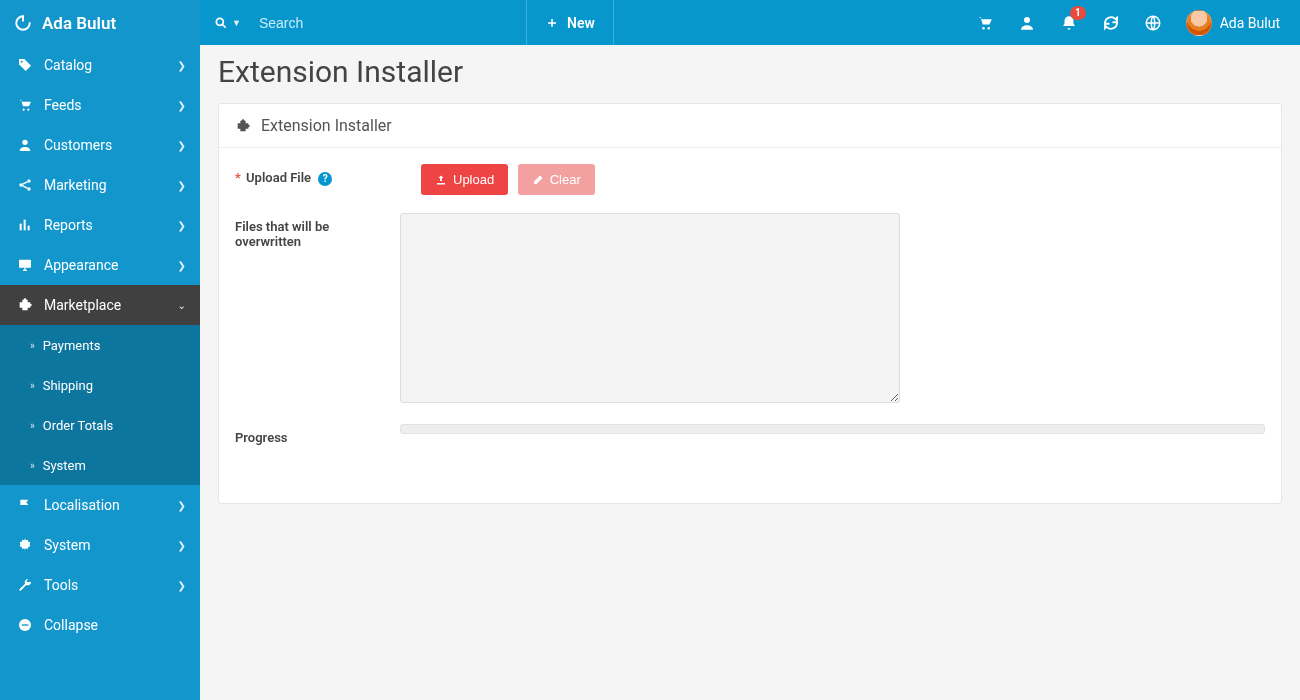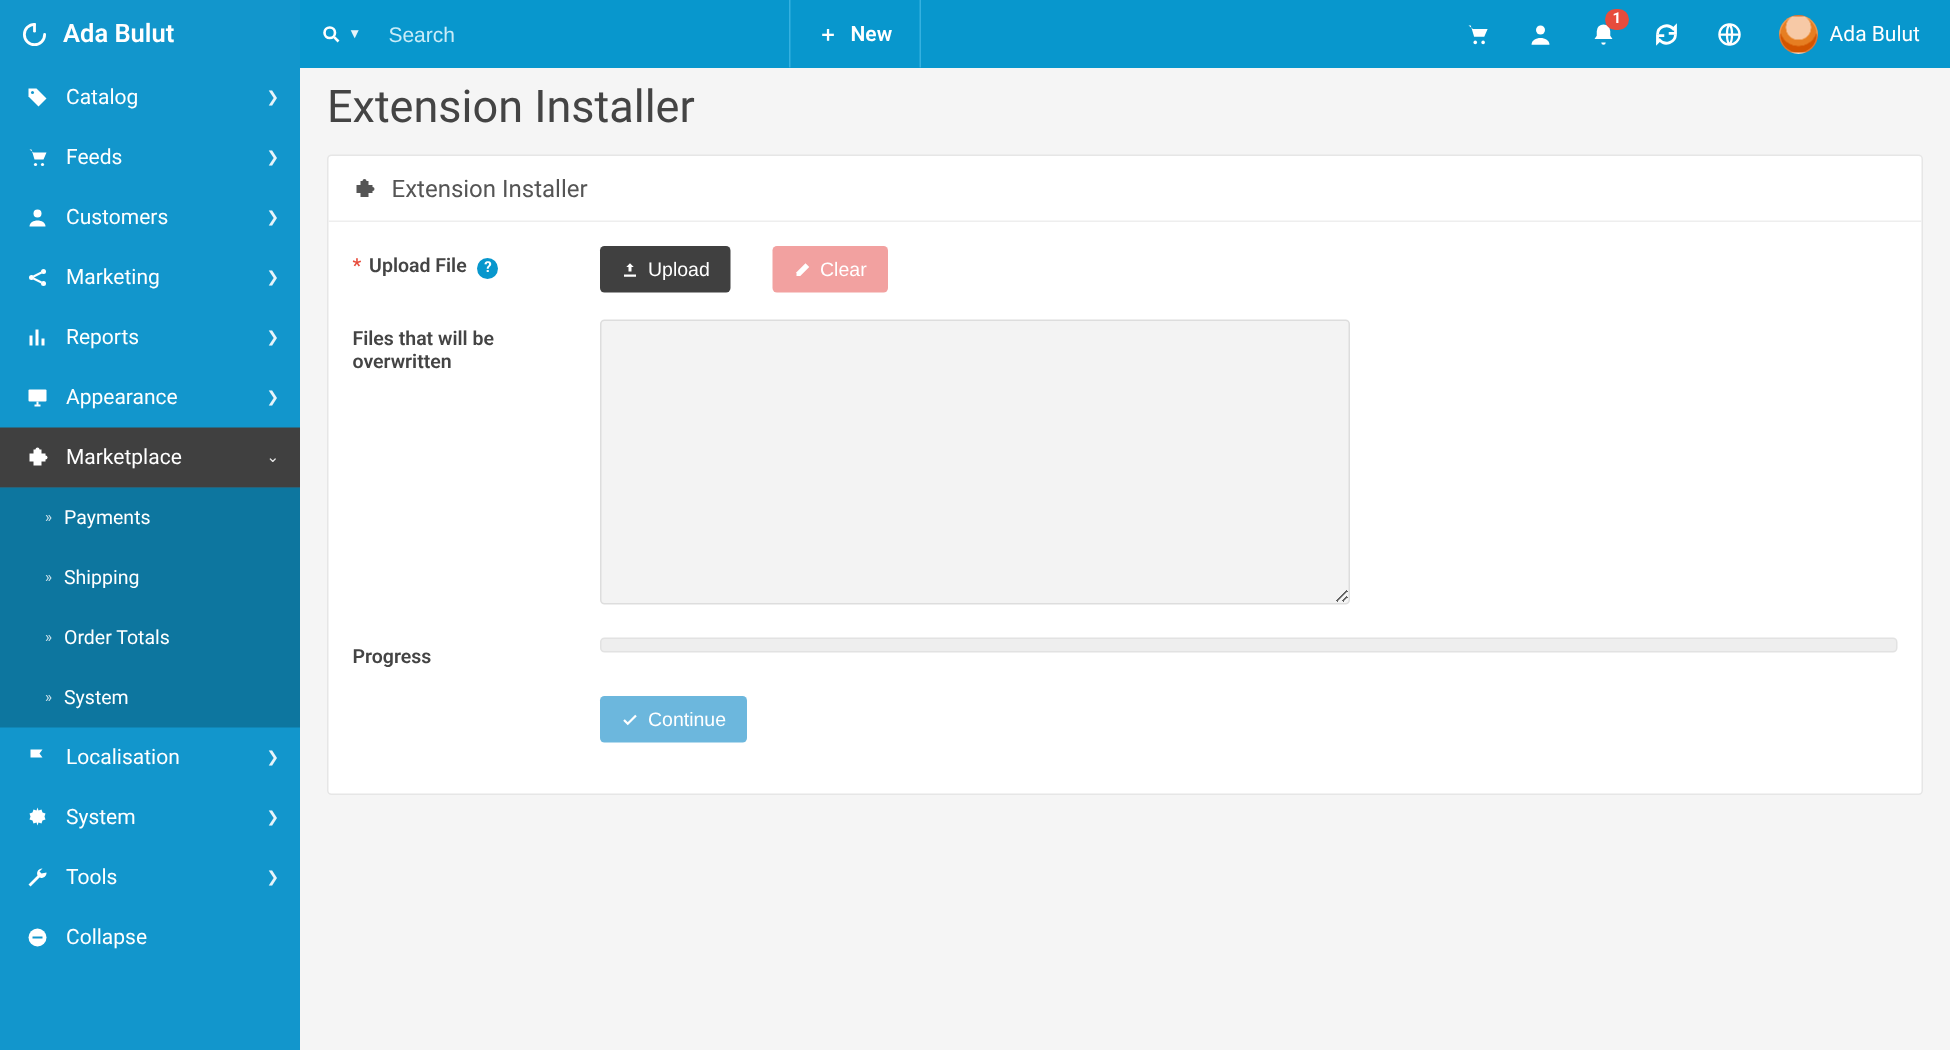--- a/index.html
+++ b/index.html
@@ -150,24 +150,24 @@
   }
   .form-control { flex: 1; }
 
   .btn {
     display: inline-flex; align-items: center;
     border: none; border-radius: 3px;
     padding: 8px 14px;
     font-size: 13px; color: #fff; cursor: pointer;
   }
   .btn .btn-icon { margin-right: 6px; display: inline-flex; }
-  .btn-primary   { background: #404040; }
+  .btn-primary   { background: #ef4444; margin-left: 21px; }
   .btn-danger    { background: #f2a1a0; }
   .btn-info      { background: #6cb7dd; }
-  .btn + .btn { margin-left: 24px; }
+  .btn + .btn { margin-left: 6px; }
 
   .progress-bar {
     height: 10px;
     background: #eee;
     border: 1px solid #e2e2e2;
     border-radius: 3px;
   }
   textarea.overwrite {
     width: 500px; height: 190px;
     resize: both;
@@ -442,27 +442,17 @@
         <div class="form-label">
           <span>Progress</span>
         </div>
         <div class="form-control">
           <div class="progress-bar"></div>
         </div>
       </div>
 
       <div class="form-row">
         <div class="form-label"></div>
-        <div class="form-control">
-          <button class="btn btn-info">
-            <span class="btn-icon">
-              <svg width="12" height="12" viewBox="0 0 24 24" fill="none" stroke="#fff" stroke-width="3">
-                  <path d="M4 12l5 5L20 6"></path>
-                </svg>
-            </span>
-            <span>Continue</span>
-          </button>
-        </div>
       </div>
 
     </div>
   </section>
 </main>
 
 </body></html>

